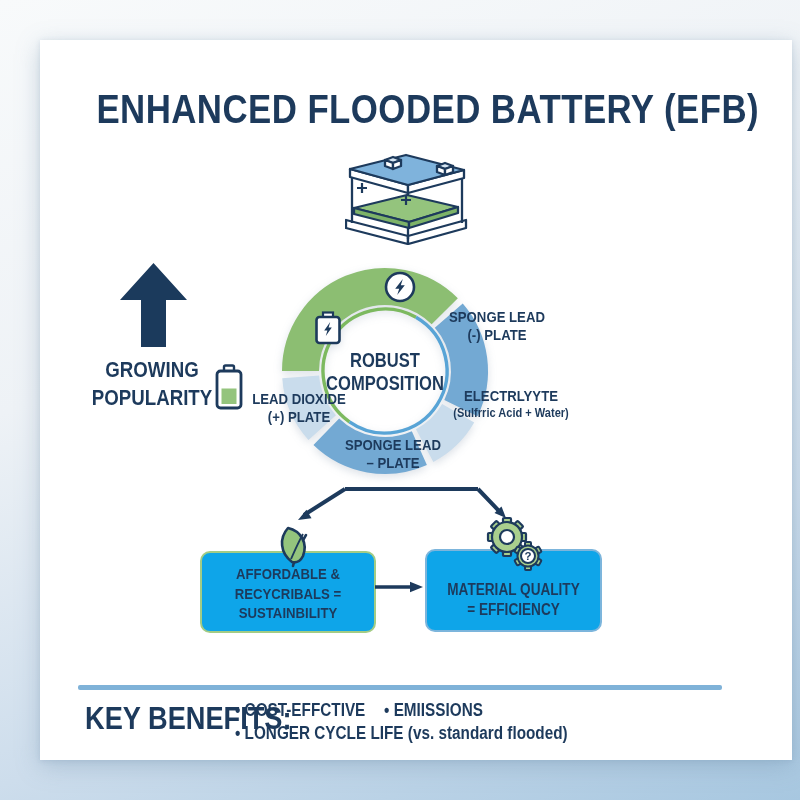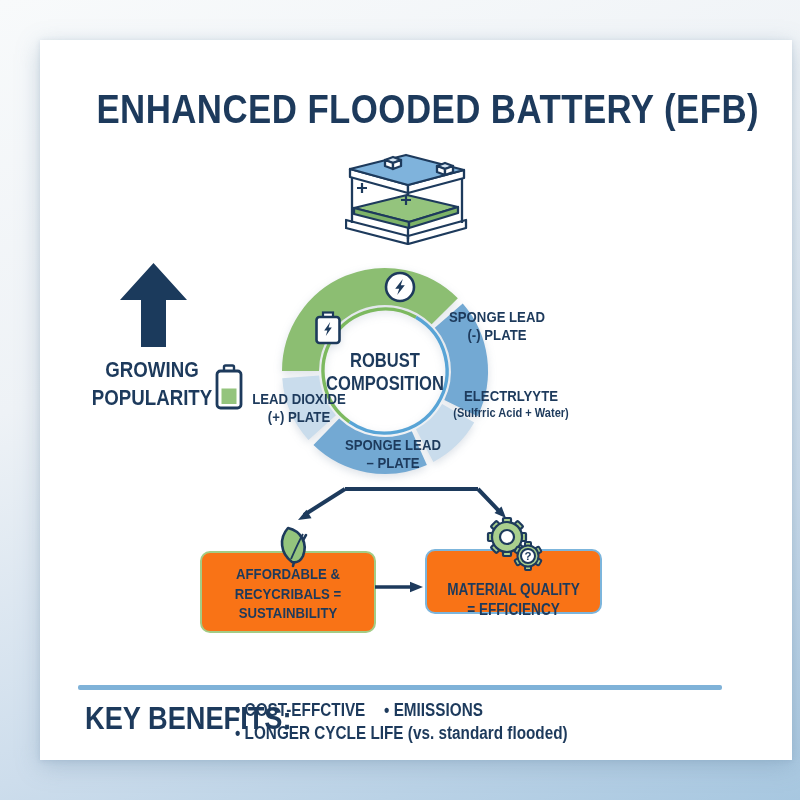--- a/index.html
+++ b/index.html
@@ -33,24 +33,24 @@
   .seg-label{text-align:center;font-weight:700;color:#1d3a5c;font-size:15.5px;line-height:18px;}
   .seg-label .sub{position:static;display:block;font-size:13px;line-height:16px;}
   .lbl-sponge-neg{left:377px;top:268px;width:160px;}
   .lbl-electrolyte{left:381px;top:347px;width:180px;}
   .lbl-lead-dioxide{left:179px;top:350px;width:160px;}
   .lbl-sponge-bottom{left:273px;top:396px;width:160px;}
 
   .branch{left:248px;top:443px;width:224px;height:46px;}
   .arrow-right{left:333px;top:539px;width:52px;height:16px;}
 
-  .box{background:#f97316;border-radius:10px;text-align:center;font-weight:700;color:#1d3a5c;}
+  .box{background:#0ea5e9;border-radius:10px;text-align:center;font-weight:700;color:#1d3a5c;}
   .box-left{left:160px;top:511px;width:176px;height:82px;border:2.5px solid #a3cc85;
     font-size:15.5px;line-height:19.5px;padding-top:11px;}
-  .box-right{left:385px;top:509px;width:177px;height:65px;border:2.5px solid #7cb5dc;
+  .box-right{left:385px;top:509px;width:177px;height:83px;border:2.5px solid #7cb5dc;
     font-size:16px;line-height:20px;padding-top:29px;}
   .leaf{left:237px;top:486px;width:42px;height:42px;z-index:3;}
   .gears{left:440px;top:470px;width:66px;height:66px;z-index:3;}
 
   .divider{left:38px;top:645px;width:644px;height:4.5px;background:#7fb2d8;border-radius:2px;}
   .kb-heading{left:45px;top:660px;font-size:32px;font-weight:700;color:#1d3a5c;white-space:nowrap;}
   .kb-rows{left:195px;top:659px;width:420px;font-size:18px;font-weight:700;color:#1d3a5c;}
   .kb-row{position:static;display:flex;gap:22px;line-height:23px;white-space:nowrap;}
   .kb-item{position:static;}
   .kb-item::before{content:"•  ";}

